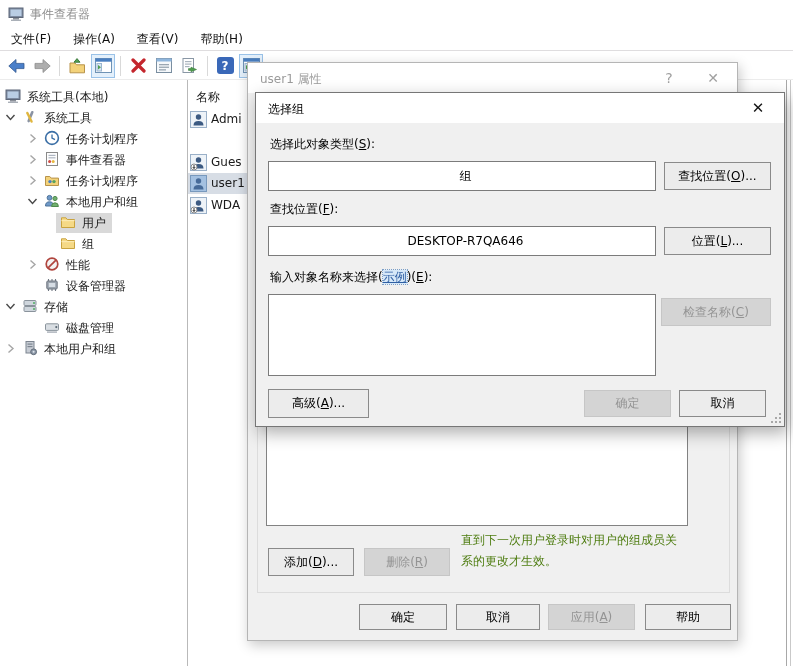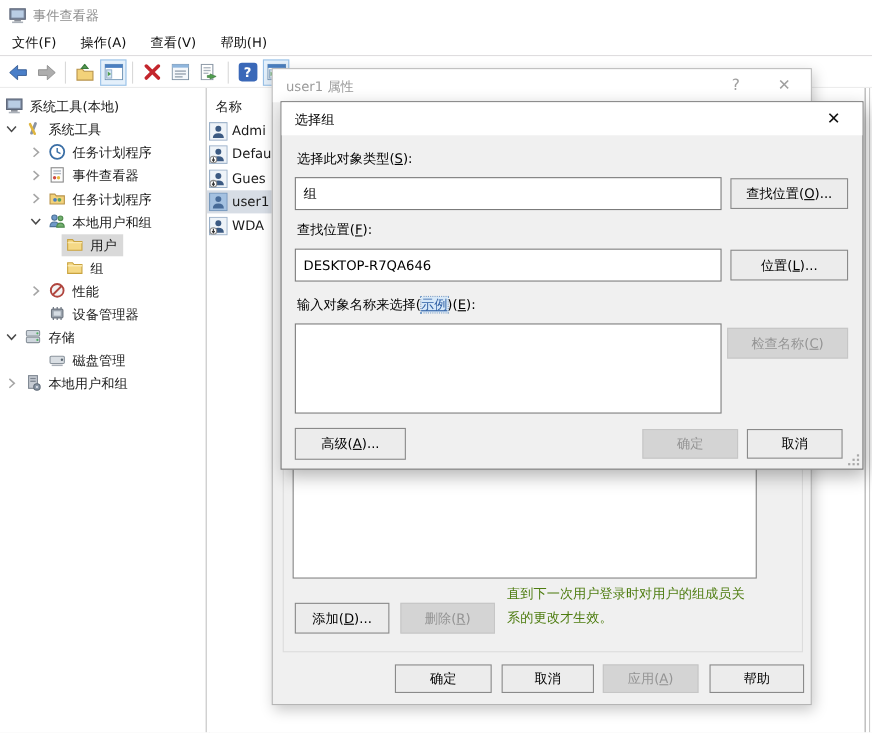--- a/index.html
+++ b/index.html
@@ -51,21 +51,21 @@
   .cap-btn { position:absolute; top:0; width:44px; height:30px; display:flex; align-items:center; justify-content:center; color:#a0a0a0; font-size:14px; }
   #props-help { right:46px; }
   #props-close { right:2px; }
   .tabpage { position:absolute; left:9px; top:36px; width:473px; height:494px; border:1px solid #dcdcdc; }
   #member-listbox { position:absolute; left:18px; top:340px; width:422px; height:123px; background:#fff; border:1px solid #828282; }
   .note { position:absolute; left:213px; width:270px; line-height:21px; color:#4d7c0f; }
 
   .btn { position:absolute; background:#ececec; border:1px solid #8a8a8a; color:#000; display:flex; align-items:center; justify-content:center; font-size:12px; }
   .btn.disabled { background:#d4d4d4; border-color:#c6c6c6; color:#949494; }
 
-  #selectdlg { left:255px; top:92px; width:530px; height:335px; border:1px solid #767676; box-shadow:3px 6px 16px rgba(0,0,0,.32); z-index:20; }
+  #selectdlg { left:255px; top:92px; width:530px; height:335px; border:1px solid #767676; box-shadow:3px 6px 16px rgba(0,0,0,.32); z-index:20;text-align:center; }
   #selectdlg .dtitle { position:absolute; left:0; top:0; width:100%; height:30px; background:#fff; }
   #selectdlg .dtitle .txt { position:absolute; left:12px; top:8px; color:#000; }
   #select-close { right:4px; color:#111; font-size:15px; }
   .flabel { position:absolute; color:#000; white-space:nowrap; }
   .tbox { position:absolute; background:#fff; border:1px solid #7b7b7b; line-height:28px; padding-left:7px; color:#000; }
   .u { text-decoration:underline; }
   .link { color:#2f5fa3; text-decoration:underline; background:#d6e8f8; outline:1px dotted #7a9fc9; }
   #names-area { position:absolute; left:12px; top:201px; width:388px; height:82px; background:#fff; border:1px solid #7b7b7b; }
   #grip { position:absolute; right:3px; bottom:3px; width:10px; height:10px; }
   #grip i { position:absolute; width:2px; height:2px; background:#a8a8a8; }
@@ -359,32 +359,20 @@
       <span class="licon">
         <svg width="17" height="17" viewBox="0 0 17 17">
             <rect x="0.5" y="0.5" width="16" height="16" fill="#eef3f8" stroke="#9ab0c8"></rect>
             <circle cx="8.5" cy="6" r="2.7" fill="#3c5a82"></circle>
             <path d="M3.5 14.5 q0-4.4 5-4.4 t5 4.4 z" fill="#3c5a82"></path>
           </svg>
       </span>
       <span class="lbl">Admi</span>
     </div>
 
-    <div class="lrow" style="top:51px">
-      <span class="licon">
-        <svg width="17" height="17" viewBox="0 0 17 17">
-            <rect x="0.5" y="0.5" width="16" height="16" fill="#eef3f8" stroke="#9ab0c8"></rect>
-            <circle cx="8.5" cy="6" r="2.7" fill="#3c5a82"></circle>
-            <path d="M3.5 14.5 q0-4.4 5-4.4 t5 4.4 z" fill="#3c5a82"></path>
-            <circle cx="4" cy="13" r="3" fill="#fff" stroke="#8a8a8a"></circle>
-            <path d="M4 11 v3.2 M2.8 13 l1.2 1.6 1.2-1.6" stroke="#333" stroke-width="1" fill="none"></path>
-          </svg>
-      </span>
-      <span class="lbl">Defau</span>
-    </div>
 
     <div class="lrow" style="top:73px">
       <span class="licon">
         <svg width="17" height="17" viewBox="0 0 17 17">
             <rect x="0.5" y="0.5" width="16" height="16" fill="#eef3f8" stroke="#9ab0c8"></rect>
             <circle cx="8.5" cy="6" r="2.7" fill="#3c5a82"></circle>
             <path d="M3.5 14.5 q0-4.4 5-4.4 t5 4.4 z" fill="#3c5a82"></path>
             <circle cx="4" cy="13" r="3" fill="#fff" stroke="#8a8a8a"></circle>
             <path d="M4 11 v3.2 M2.8 13 l1.2 1.6 1.2-1.6" stroke="#333" stroke-width="1" fill="none"></path>
           </svg>

